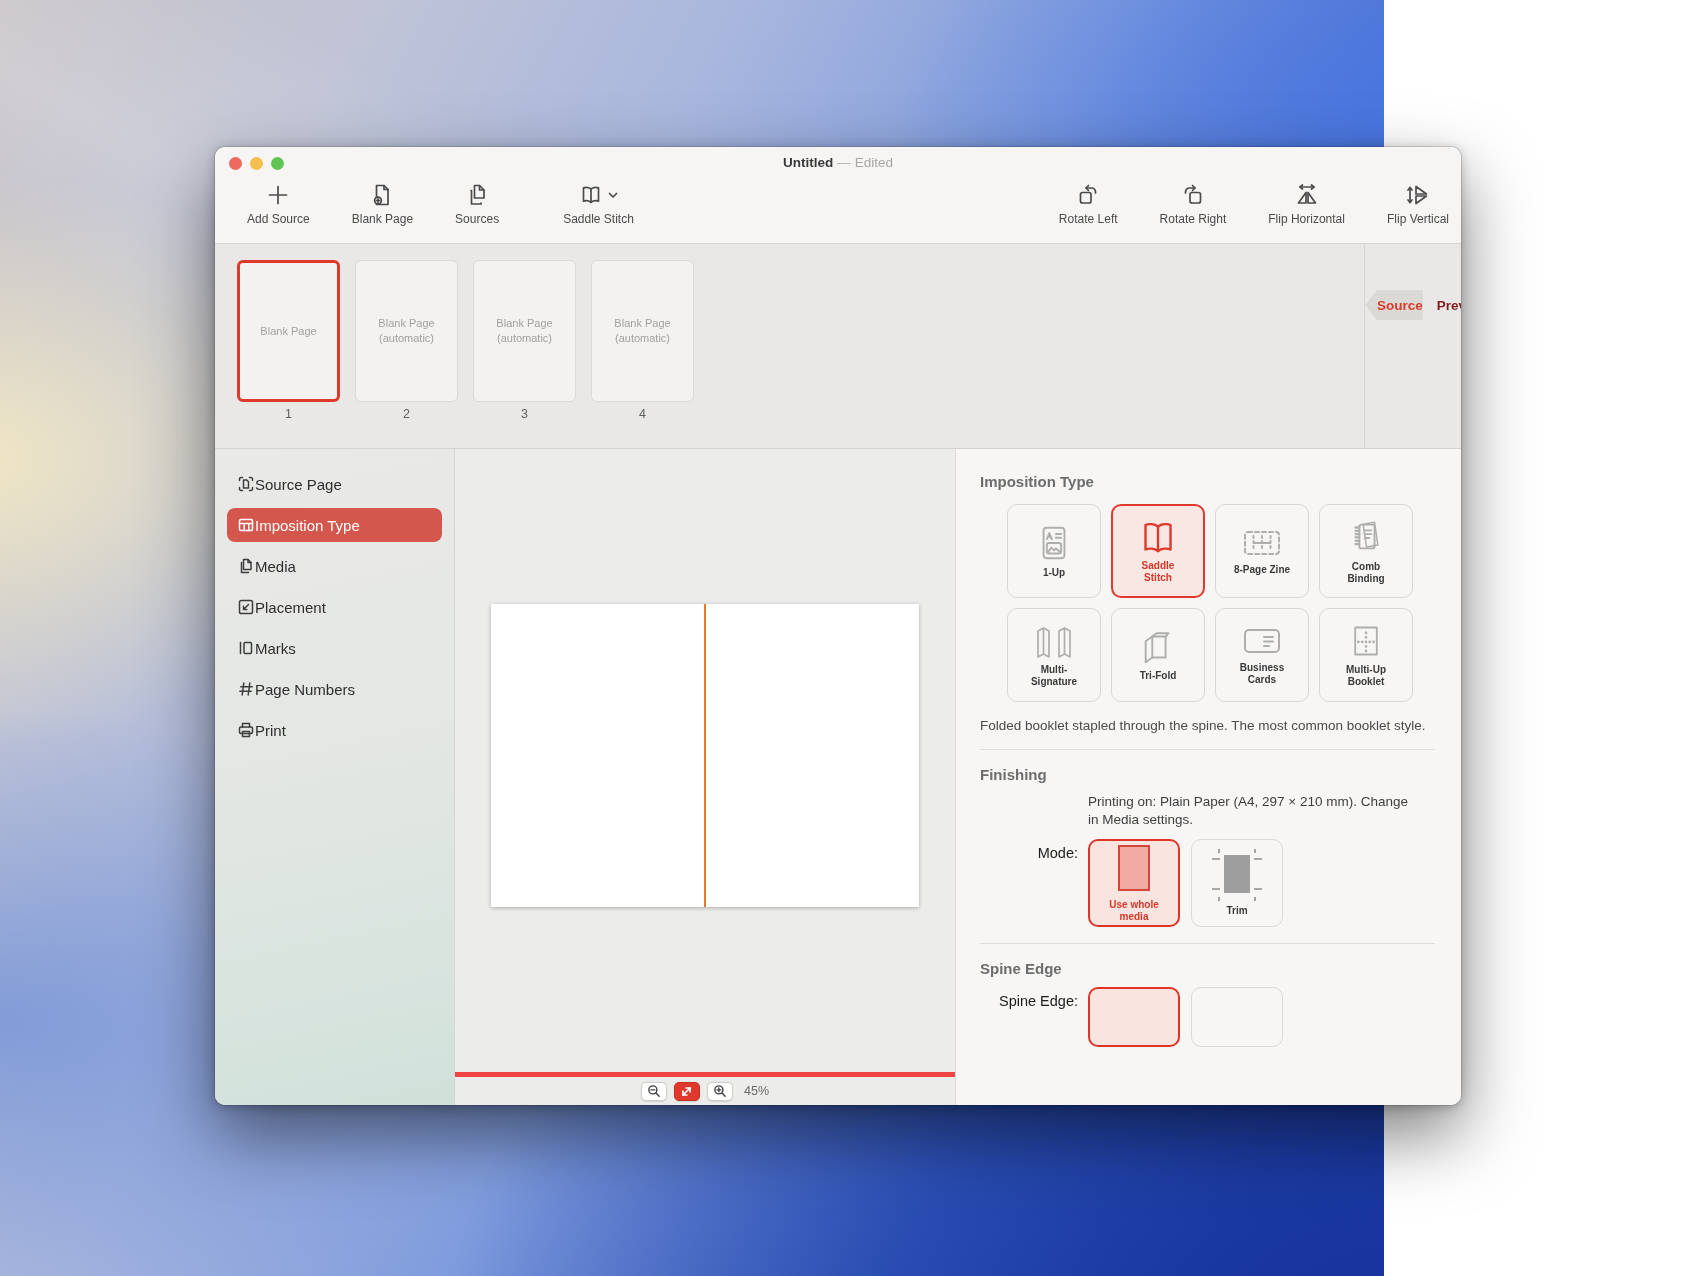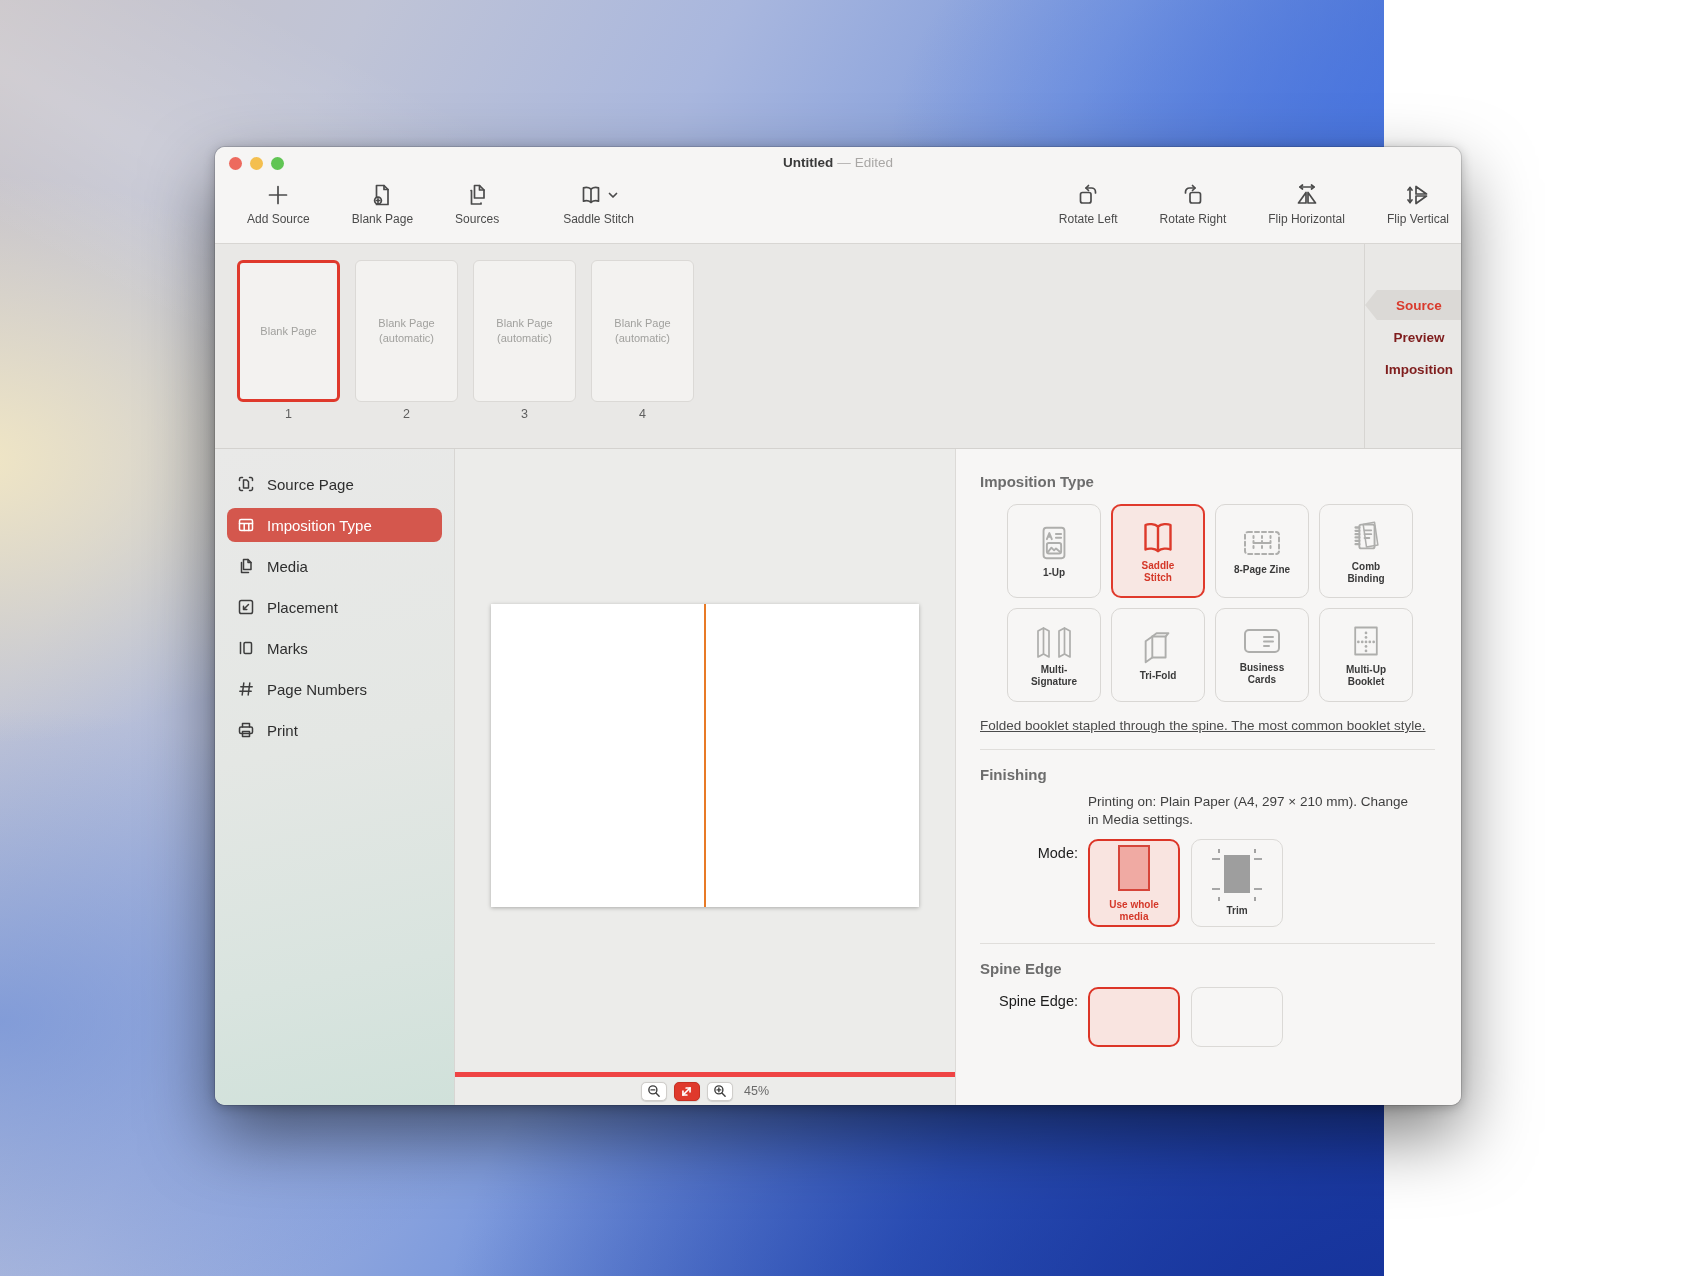--- a/index.html
+++ b/index.html
@@ -37,30 +37,30 @@
   
   .strip{position:relative;height:205px;background:#e9e8e6;border-bottom:1px solid #d4d2cf;flex:none;
     display:flex;align-items:flex-start;padding:16px 0 0 22px;gap:15px;box-sizing:border-box;}
   .thumb{display:flex;flex-direction:column;align-items:center;width:103px;flex:none;}
   .thumb-card{width:103px;height:142px;box-sizing:border-box;background:#f3f2f0;border:1px solid #dbd9d6;
     border-radius:6px;display:flex;align-items:center;justify-content:center;text-align:center;
     font-size:11px;line-height:1.35;color:#a1a19e;padding:0 10px;}
   .thumb.selected .thumb-card{border:3px solid #df392c;}
   .thumb-num{margin-top:5px;font-size:12.5px;color:#5f5f5f;}
   .viewtabs{position:absolute;right:0;top:0;bottom:0;width:97px;border-left:1px solid #d7d5d2;
-    padding-top:46px;box-sizing:border-box;display:flex;flex-direction:column;gap:2px;}
+    padding-top:46px;box-sizing:border-box;display:flex;gap:2px;}
   .vtab{height:30px;display:flex;align-items:center;justify-content:center;font-size:13.5px;
     font-weight:bold;color:#7f1d1d;padding-left:12px;box-sizing:border-box;}
   .vtab.selected{background:#dbd9d6;clip-path:polygon(0 50%,12px 0,100% 0,100% 100%,12px 100%);color:#d93a2c;}
   
   .main{flex:1;display:flex;min-height:0;}
   .sidebar{width:240px;flex:none;box-sizing:border-box;border-right:1px solid #d8d6d3;
     background:linear-gradient(168deg,#e9e9e8 0%,#e4e7e4 45%,#d9e4df 78%,#d0e1da 100%);
     padding:18px 12px 0 12px;}
-  .side-item{display:flex;align-items:center;gap:12px;height:34px;padding:0 10px;border-radius:8px;
+  .side-item{display:flex;align-items:center;height:34px;padding:0 10px;border-radius:8px;
     font-size:15px;color:#2e2e2e;margin-bottom:7px;cursor:default;}
   .side-item svg{stroke:#3d3d3d;fill:none;stroke-width:1.5;stroke-linecap:round;stroke-linejoin:round;flex:none;}
   .side-item.selected{background:#d4574d;color:#fff;}
   .side-item.selected svg{stroke:#fff;}
   
   .preview{flex:1;display:flex;flex-direction:column;background:#ececea;min-width:0;}
   .canvas{flex:1;position:relative;}
   .spread{position:absolute;left:50%;top:155px;transform:translateX(-50%);width:428px;height:303px;
     background:#fff;box-shadow:0 1px 4px rgba(0,0,0,.28);}
   .spine{position:absolute;left:50%;top:0;bottom:0;width:2px;margin-left:-1px;background:#e87a26;}
@@ -78,21 +78,21 @@
   .sec-heading{font-size:15px;font-weight:bold;color:#6d6d6d;}
   .type-grid{margin:14px 0 0 27px;display:grid;grid-template-columns:repeat(4,94px);gap:10px;}
   .type-card{height:94px;box-sizing:border-box;border:1px solid #d9d7d4;border-radius:10px;
     display:flex;flex-direction:column;align-items:center;justify-content:center;gap:5px;padding:4px;
     background:#f7f6f5;cursor:default;}
   .type-card svg{stroke:#aeaeac;fill:none;stroke-width:2;stroke-linecap:round;stroke-linejoin:round;flex:none;}
   .type-card .tlabel{font-size:10px;font-weight:bold;color:#3a3a3a;text-align:center;line-height:1.2;max-width:62px;}
   .type-card.selected{border:2px solid #e03a2c;background:#f8e7e3;}
   .type-card.selected svg{stroke:#dd3a2b;stroke-width:2.4;}
   .type-card.selected .tlabel{color:#d43728;}
-  .type-desc{margin-top:16px;font-size:13.5px;color:#4b4b4b;text-decoration:underline;}
+  .type-desc{margin-top:16px;font-size:13.5px;color:#4b4b4b;}
   .divider{border:none;border-top:1px solid #e0dedb;margin:16px 0 0 0;}
   .fin-note{margin:10px 0 0 108px;width:332px;font-size:13.5px;color:#3f3f3f;line-height:1.35;}
   .fin-row{display:flex;margin-top:10px;}
   .row-label{width:98px;text-align:right;padding:6px 10px 0 0;font-size:14.5px;color:#1c1c1c;flex:none;}
   .mode-card{width:92px;height:88px;box-sizing:border-box;border:1px solid #dbd9d6;border-radius:10px;
     display:flex;flex-direction:column;align-items:center;justify-content:center;gap:4px;margin-right:11px;
     background:#f7f6f5;}
   .mode-card .tlabel{font-size:10px;font-weight:bold;color:#3a3a3a;text-align:center;line-height:1.2;max-width:70px;}
   .mode-card.selected{border:2.5px solid #dc3527;background:#f9e4e0;}
   .mode-card.selected .tlabel{color:#d43728;}

